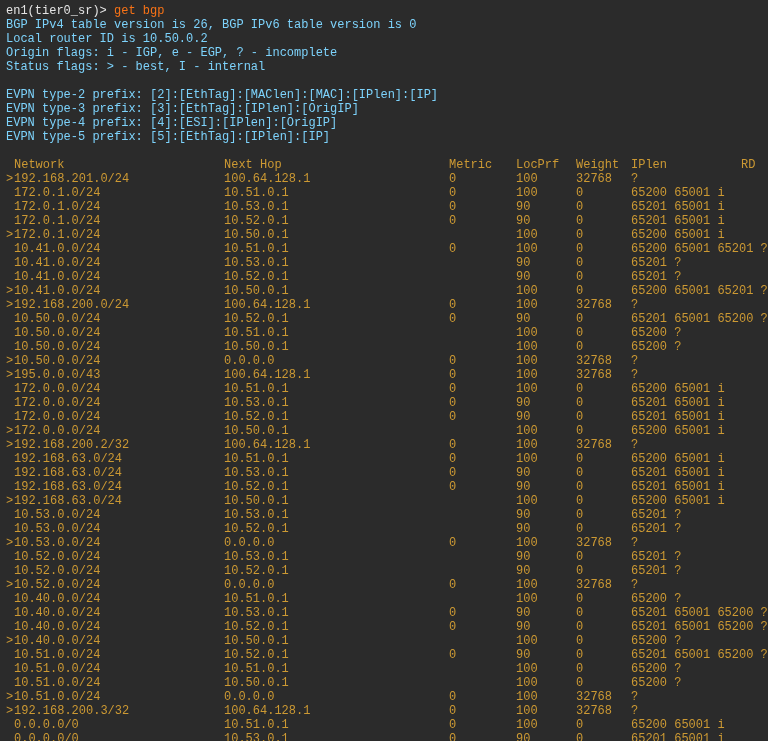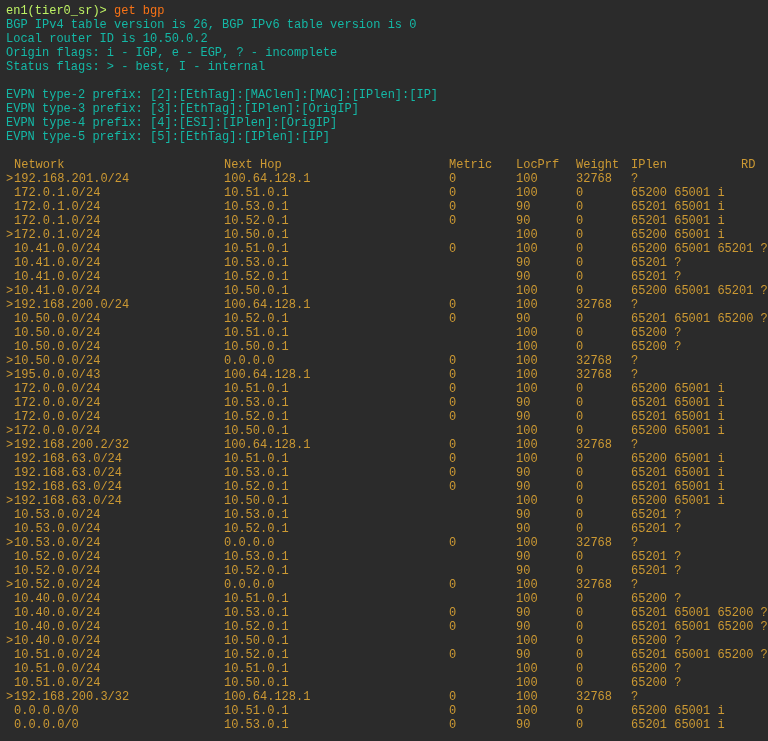--- a/index.html
+++ b/index.html
@@ -1,20 +1,20 @@
 <!DOCTYPE html>
 <html><head>
 <meta charset="utf-8">
 <style>
   html,body{margin:0;padding:0;background:#2b2b2b;color:#cc9933;font-family:Consolas,'Courier New',monospace;font-size:12px;line-height:14px}
   .terminal{width:768px;padding:4px 6px;box-sizing:border-box}
   .prompt-line{color:#cc9933}
-  .prompt-host{color:#bef264}
+  .prompt-host{color:#e5e5e5}
   .prompt-cmd{color:#f97316}
-  .hdr{color:#14b8a6}
+  .hdr{color:#7dd3fc}
   .blank{height:14px}
   .row{white-space:pre}
   .col-flag{display:inline-block;width:8px;text-align:left}
   .col-net  {display:inline-block;width:210px}
   .col-nh   {display:inline-block;width:225px}
   .col-met  {display:inline-block;width:67px}
   .col-lp   {display:inline-block;width:60px}
   .col-wt   {display:inline-block;width:55px}
   .col-path {display:inline-block;width:110px}
   .col-rd   {display:inline-block}
@@ -75,18 +75,19 @@
       <div class="row"><span class="col-flag">  </span><span class="col-net">10.52.0.0/24</span><span class="col-nh">10.53.0.1</span><span class="col-met"></span><span class="col-lp">90</span><span class="col-wt">0</span><span class="col-path">65201 ?</span></div>
       <div class="row"><span class="col-flag">  </span><span class="col-net">10.52.0.0/24</span><span class="col-nh">10.52.0.1</span><span class="col-met"></span><span class="col-lp">90</span><span class="col-wt">0</span><span class="col-path">65201 ?</span></div>
       <div class="row"><span class="col-flag">&gt; </span><span class="col-net">10.52.0.0/24</span><span class="col-nh">0.0.0.0</span><span class="col-met">0</span><span class="col-lp">100</span><span class="col-wt">32768</span><span class="col-path">?</span></div>
       <div class="row"><span class="col-flag">  </span><span class="col-net">10.40.0.0/24</span><span class="col-nh">10.51.0.1</span><span class="col-met"></span><span class="col-lp">100</span><span class="col-wt">0</span><span class="col-path">65200 ?</span></div>
       <div class="row"><span class="col-flag">  </span><span class="col-net">10.40.0.0/24</span><span class="col-nh">10.53.0.1</span><span class="col-met">0</span><span class="col-lp">90</span><span class="col-wt">0</span><span class="col-path">65201 65001 65200 ?</span></div>
       <div class="row"><span class="col-flag">  </span><span class="col-net">10.40.0.0/24</span><span class="col-nh">10.52.0.1</span><span class="col-met">0</span><span class="col-lp">90</span><span class="col-wt">0</span><span class="col-path">65201 65001 65200 ?</span></div>
       <div class="row"><span class="col-flag">&gt; </span><span class="col-net">10.40.0.0/24</span><span class="col-nh">10.50.0.1</span><span class="col-met"></span><span class="col-lp">100</span><span class="col-wt">0</span><span class="col-path">65200 ?</span></div>
       <div class="row"><span class="col-flag">  </span><span class="col-net">10.51.0.0/24</span><span class="col-nh">10.52.0.1</span><span class="col-met">0</span><span class="col-lp">90</span><span class="col-wt">0</span><span class="col-path">65201 65001 65200 ?</span></div>
       <div class="row"><span class="col-flag">  </span><span class="col-net">10.51.0.0/24</span><span class="col-nh">10.51.0.1</span><span class="col-met"></span><span class="col-lp">100</span><span class="col-wt">0</span><span class="col-path">65200 ?</span></div>
       <div class="row"><span class="col-flag">  </span><span class="col-net">10.51.0.0/24</span><span class="col-nh">10.50.0.1</span><span class="col-met"></span><span class="col-lp">100</span><span class="col-wt">0</span><span class="col-path">65200 ?</span></div>
+      <div class="row"><span class="col-flag">&gt; </span><span class="col-net">10.51.0.0/24</span><span class="col-nh">0.0.0.0</span><span class="col-met">0</span><span class="col-lp">100</span><span class="col-wt">32768</span><span class="col-path">?</span></div>
       <div class="row"><span class="col-flag">&gt; </span><span class="col-net">192.168.200.3/32</span><span class="col-nh">100.64.128.1</span><span class="col-met">0</span><span class="col-lp">100</span><span class="col-wt">32768</span><span class="col-path">?</span></div>
       <div class="row"><span class="col-flag">  </span><span class="col-net">0.0.0.0/0</span><span class="col-nh">10.51.0.1</span><span class="col-met">0</span><span class="col-lp">100</span><span class="col-wt">0</span><span class="col-path">65200 65001 i</span></div>
       <div class="row"><span class="col-flag">  </span><span class="col-net">0.0.0.0/0</span><span class="col-nh">10.53.0.1</span><span class="col-met">0</span><span class="col-lp">90</span><span class="col-wt">0</span><span class="col-path">65201 65001 i</span></div>
     </div>
 
 </div>
 
 </body></html>

